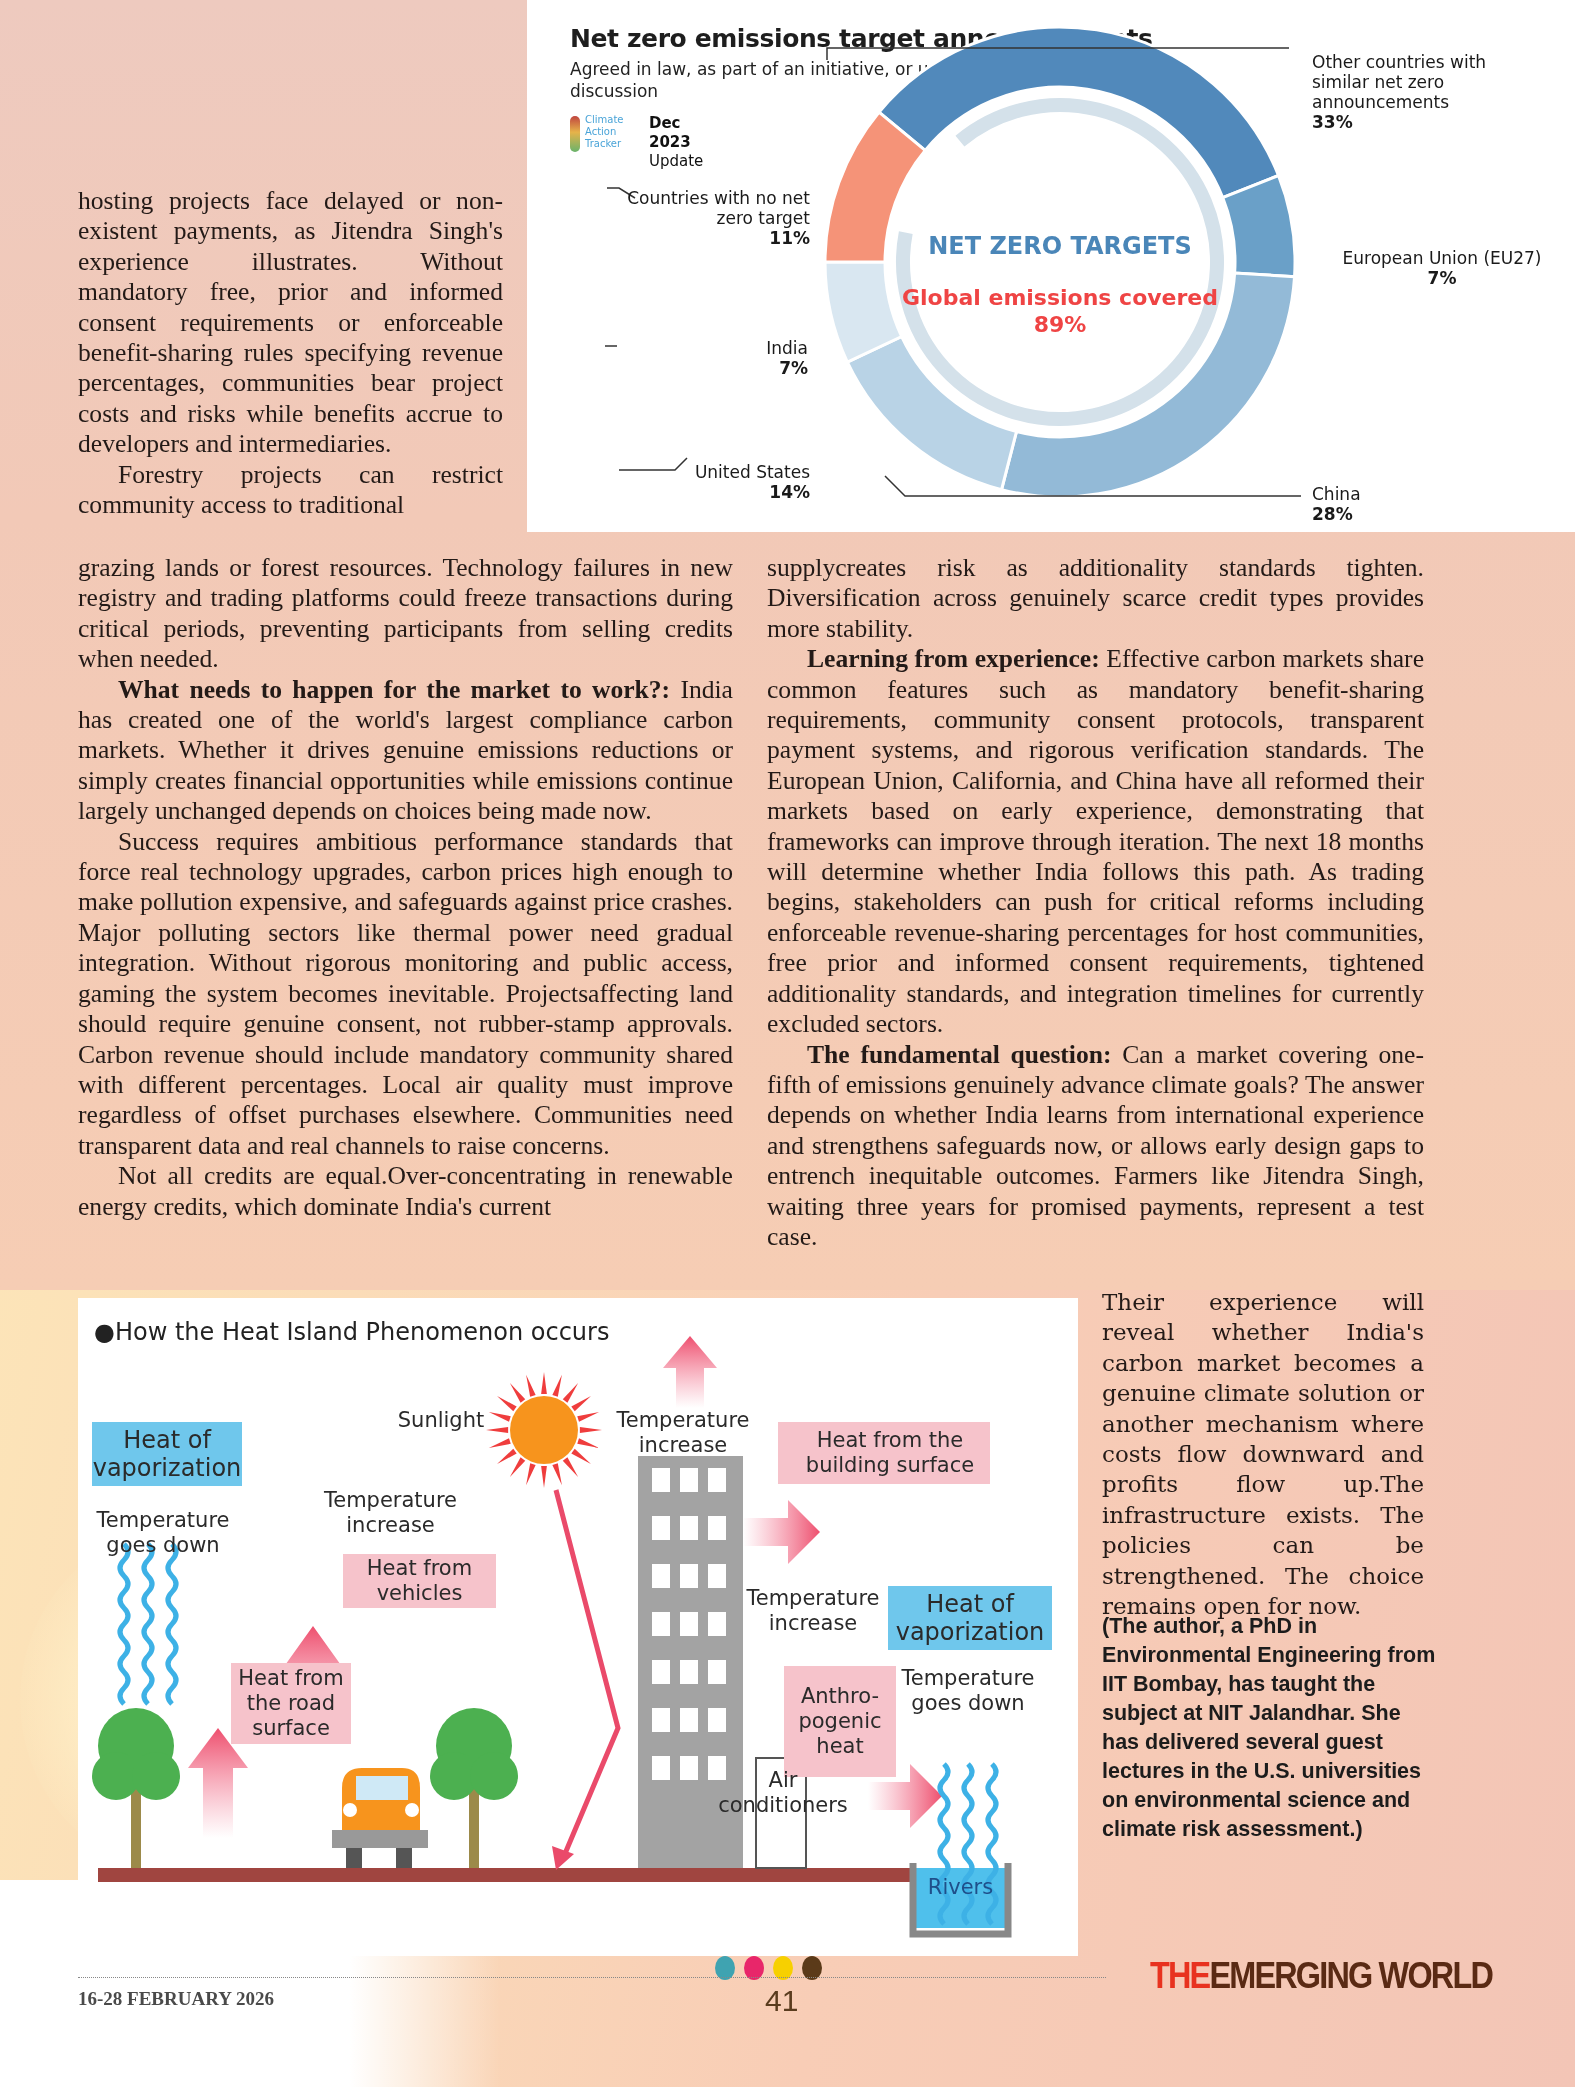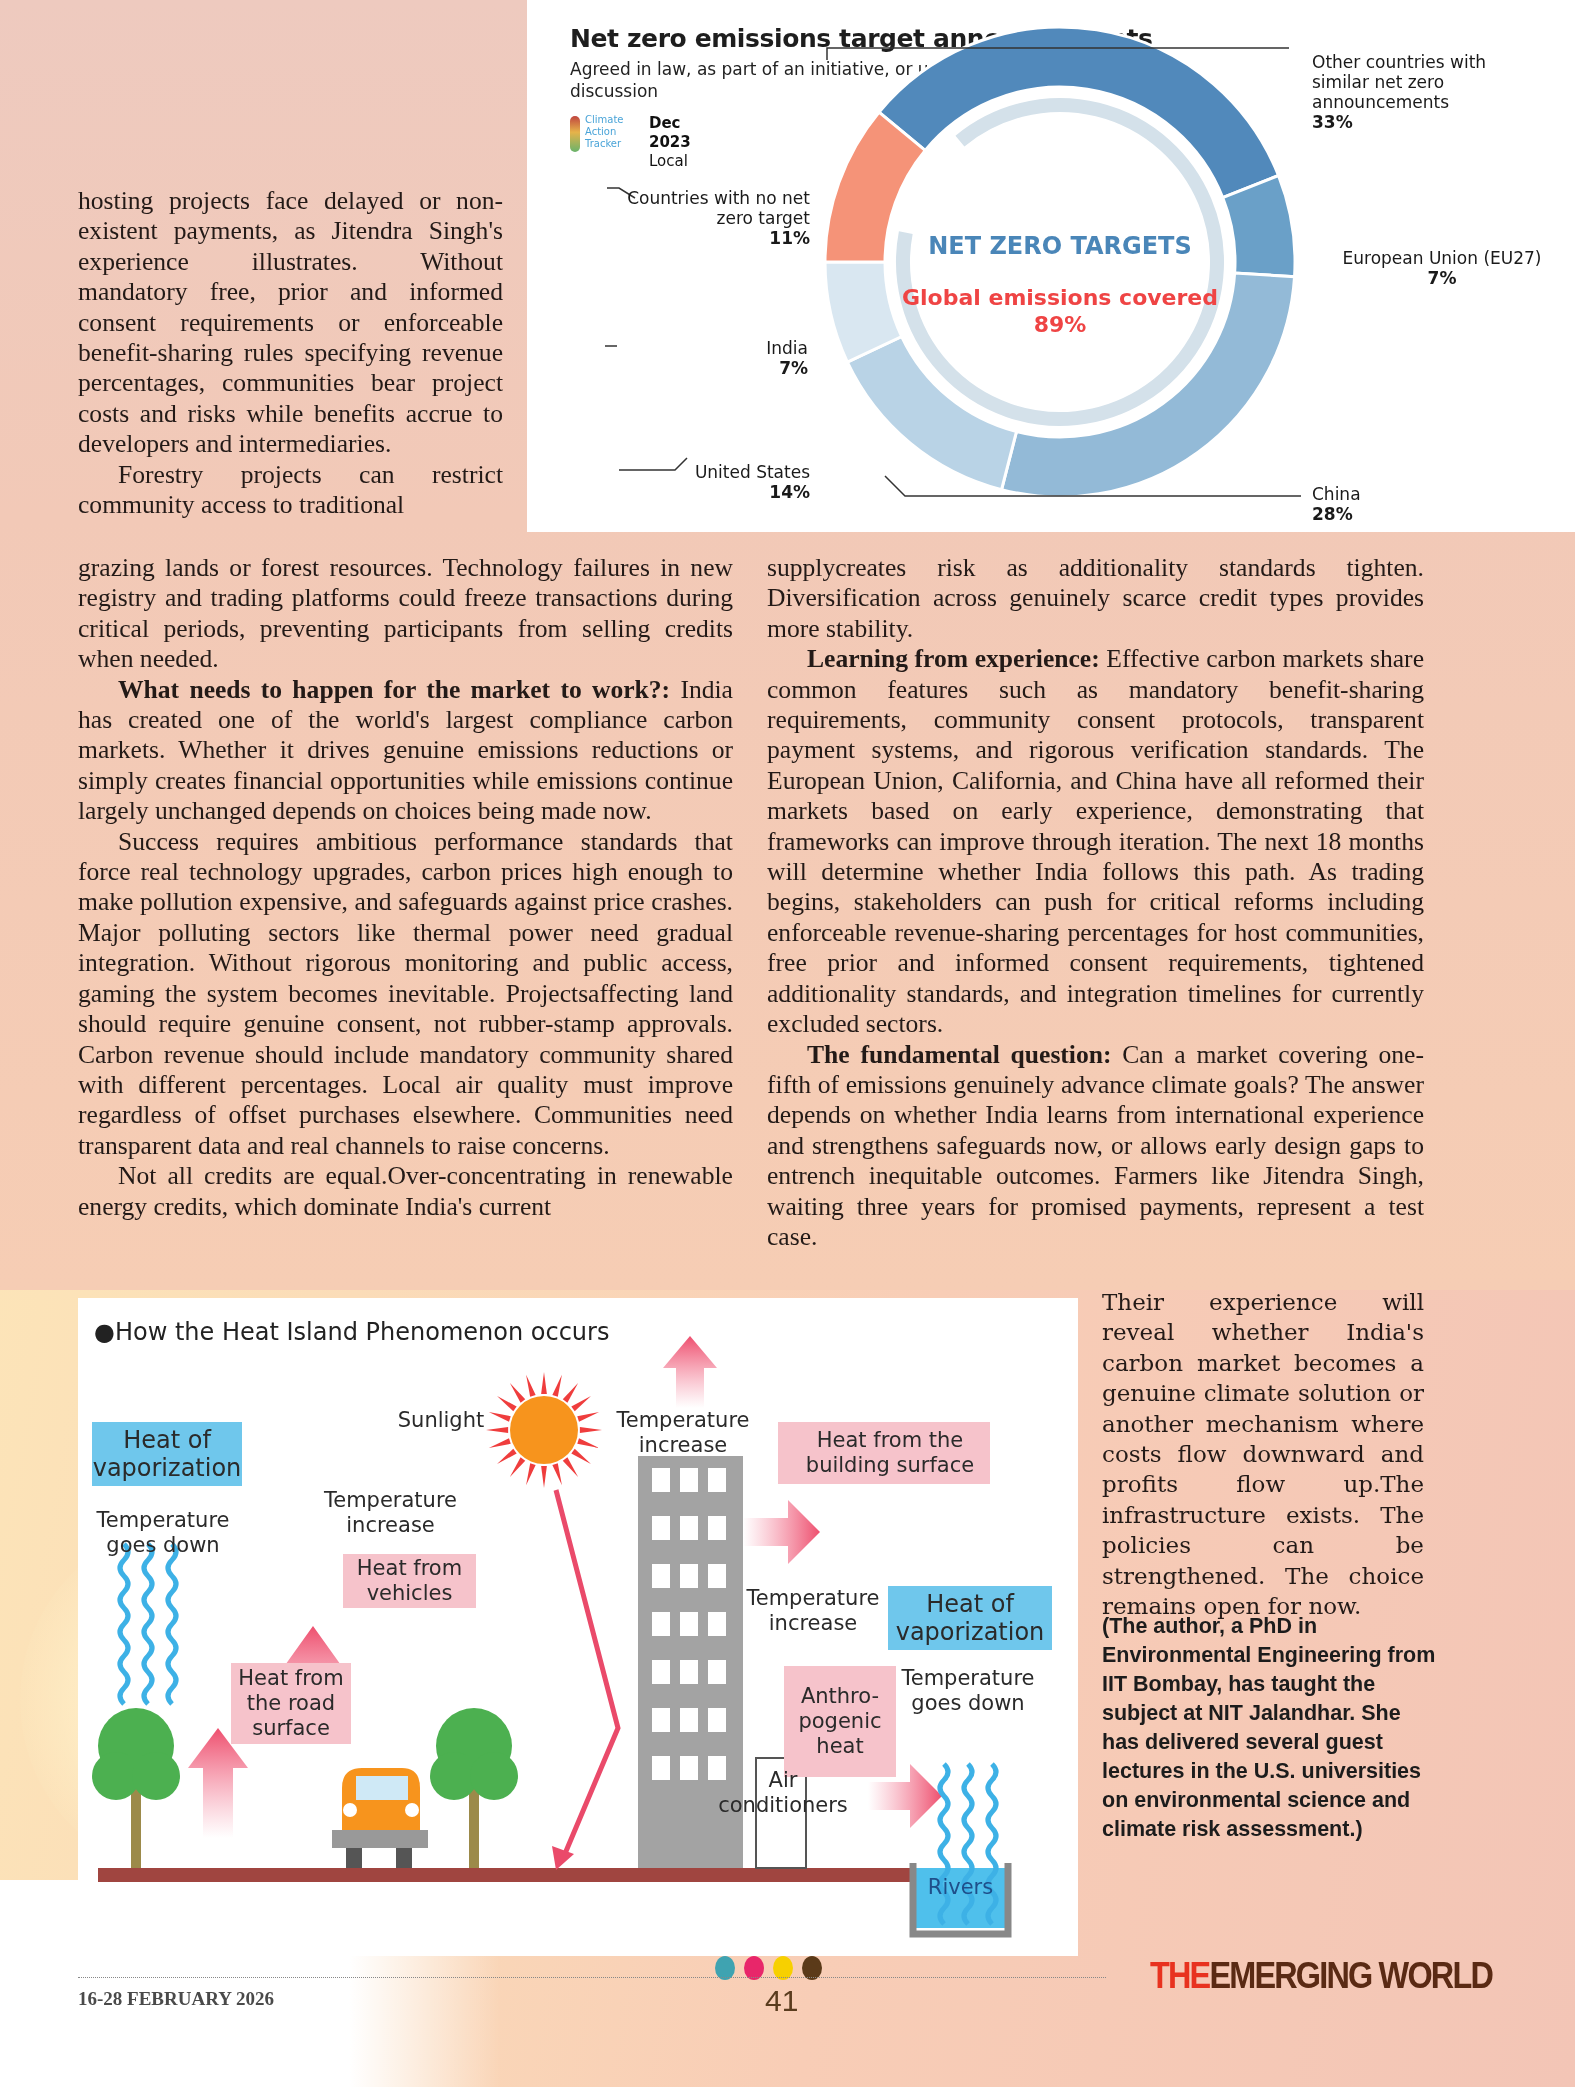--- a/index.html
+++ b/index.html
@@ -57,21 +57,21 @@
   <p>hosting projects face delayed or non-existent payments, as Jitendra Singh's experience illustrates. Without mandatory free, prior and informed consent requirements or enforceable benefit-sharing rules specifying revenue percentages, communities bear project costs and risks while benefits accrue to developers and intermediaries.</p>
   <p class="ind">Forestry projects can restrict community access to traditional</p>
 </div>
 
 <div class="chart-box">
   <div class="ctitle">Net zero emissions target announcements</div>
   <div class="csub">Agreed in law, as part of an initiative, or under discussion</div>
   <div class="cat">
     <span class="therm"></span>
     <span class="brand" style="width:62px;">Climate Action Tracker</span>
-    <span class="upd"><b>Dec 2023</b><br><span>Local</span></span>
+    <span class="upd"><b>Dec 2023</b><br><span>Update</span></span>
   </div>
   <svg id="donut" width="1048" height="532">
       <path d="M351.9293879476895,112.2053624090579 A235,235 0 0 1 751.4974741837391,175.49073011910076 L695.710885030444,197.5782032801814 A175,175 0 0 0 398.1601825142369,150.45080179397928 Z" fill="#5189bb" stroke="#ffffff" stroke-width="3"></path>
       <path d="M751.4974741837391,175.49073011910076 A235,235 0 0 1 767.5362811806438,276.75577208938876 L707.6546774749476,272.9883409176299 A175,175 0 0 0 695.710885030444,197.5782032801814 Z" fill="#6aa0c8" stroke="#ffffff" stroke-width="3"></path>
       <path d="M767.5362811806438,276.75577208938876 A235,235 0 0 1 474.55787651625894,489.6170428652283 L489.4792697461503,431.5020531975104 A175,175 0 0 0 707.6546774749476,272.9883409176299 Z" fill="#93bad7" stroke="#ffffff" stroke-width="3"></path>
       <path d="M474.55787651625894,489.6170428652283 A235,235 0 0 1 320.3656426704854,362.05813351779193 L374.65526581844654,336.51137602388764 A175,175 0 0 0 489.4792697461503,431.5020531975104 Z" fill="#b9d3e6" stroke="#ffffff" stroke-width="3"></path>
       <path d="M320.3656426704854,362.05813351779193 A235,235 0 0 1 298,261.99999999999983 L358,261.9999999999999 A175,175 0 0 0 374.65526581844654,336.51137602388764 Z" fill="#d9e7f1" stroke="#ffffff" stroke-width="3"></path>
       <path d="M298,261.99999999999983 A235,235 0 0 1 351.92938794768963,112.20536240905778 L398.16018251423696,150.4508017939792 A175,175 0 0 0 358,261.9999999999999 Z" fill="#f59378" stroke="#ffffff" stroke-width="3"></path>
       <path d="M432.9244336094557,141.0294208842011 A157,157 0 1 1 378.7809016355959,232.5811336100412" fill="none" stroke="#d4e1ea" stroke-width="14"></path>
       <polyline points="300,60 300,48 762,48" fill="none" stroke="#333" stroke-width="1.5"></polyline>
@@ -221,21 +221,21 @@
         <path d="M94,246 q8,8 0,16 q-8,8 0,16 q8,8 0,16 q-8,8 0,16 q8,8 0,16 q-8,8 0,16 q8,8 0,16 q-8,8 0,16 q8,8 0,16 q-8,8 0,16"></path>
         <path d="M866,466 q8,8 0,16 q-8,8 0,16 q8,8 0,16 q-8,8 0,16 q8,8 0,16 q-8,8 0,16 q8,8 0,16 q-8,8 0,16 q8,8 0,16 q-8,8 0,16"></path>
         <path d="M890,466 q8,8 0,16 q-8,8 0,16 q8,8 0,16 q-8,8 0,16 q8,8 0,16 q-8,8 0,16 q8,8 0,16 q-8,8 0,16 q8,8 0,16 q-8,8 0,16"></path>
         <path d="M914,466 q8,8 0,16 q-8,8 0,16 q8,8 0,16 q-8,8 0,16 q8,8 0,16 q-8,8 0,16 q8,8 0,16 q-8,8 0,16 q8,8 0,16 q-8,8 0,16"></path>
       </g>
   </svg>
   <div class="hlbl blue" style="left:14px;top:124px;width:150px;padding:4px 0;">Heat of vaporization</div>
   <div class="hlbl" style="left:10px;top:210px;width:150px;">Temperature goes down</div>
   <div class="hlbl" style="left:308px;top:110px;width:110px;">Sunlight</div>
   <div class="hlbl" style="left:240px;top:190px;width:145px;">Temperature increase</div>
-  <div class="hlbl pink" style="left:265px;top:256px;width:125px;padding:2px 4px;">Heat from vehicles</div>
+  <div class="hlbl pink" style="left:265px;top:256px;width:125px;padding:2px 14px;">Heat from vehicles</div>
   <div class="hlbl pink" style="left:153px;top:365px;width:120px;padding:3px 0;">Heat from the road surface</div>
   <div class="hlbl" style="left:530px;top:110px;width:150px;">Temperature increase</div>
   <div class="hlbl pink" style="left:700px;top:124px;width:200px;padding:6px 0;text-align:center;padding-left:12px;">Heat from the building surface</div>
   <div class="hlbl" style="left:660px;top:288px;width:150px;">Temperature increase</div>
   <div class="hlbl blue" style="left:810px;top:288px;width:164px;padding:4px 0;">Heat of vaporization</div>
   <div class="hlbl pink" style="left:706px;top:368px;width:112px;padding:18px 0;">Anthro-pogenic heat</div>
   <div class="hlbl" style="left:810px;top:368px;width:160px;">Temperature goes down</div>
   <div class="hlbl" style="left:640px;top:470px;width:130px;">Air conditioners</div>
   <div class="hlbl" style="left:840px;top:577px;width:85px;color:#1f4f8a;">Rivers</div>
 </div>

